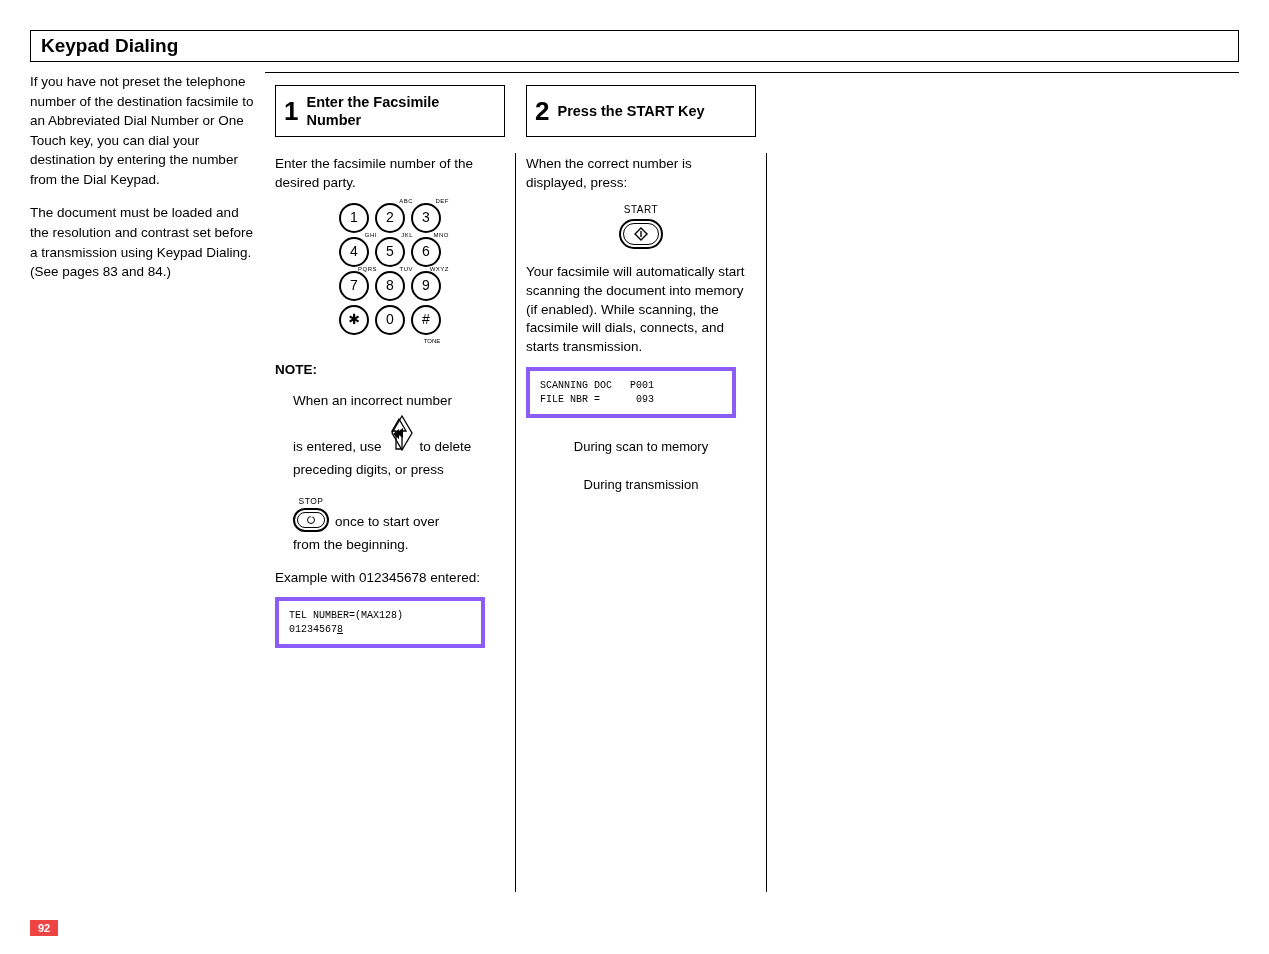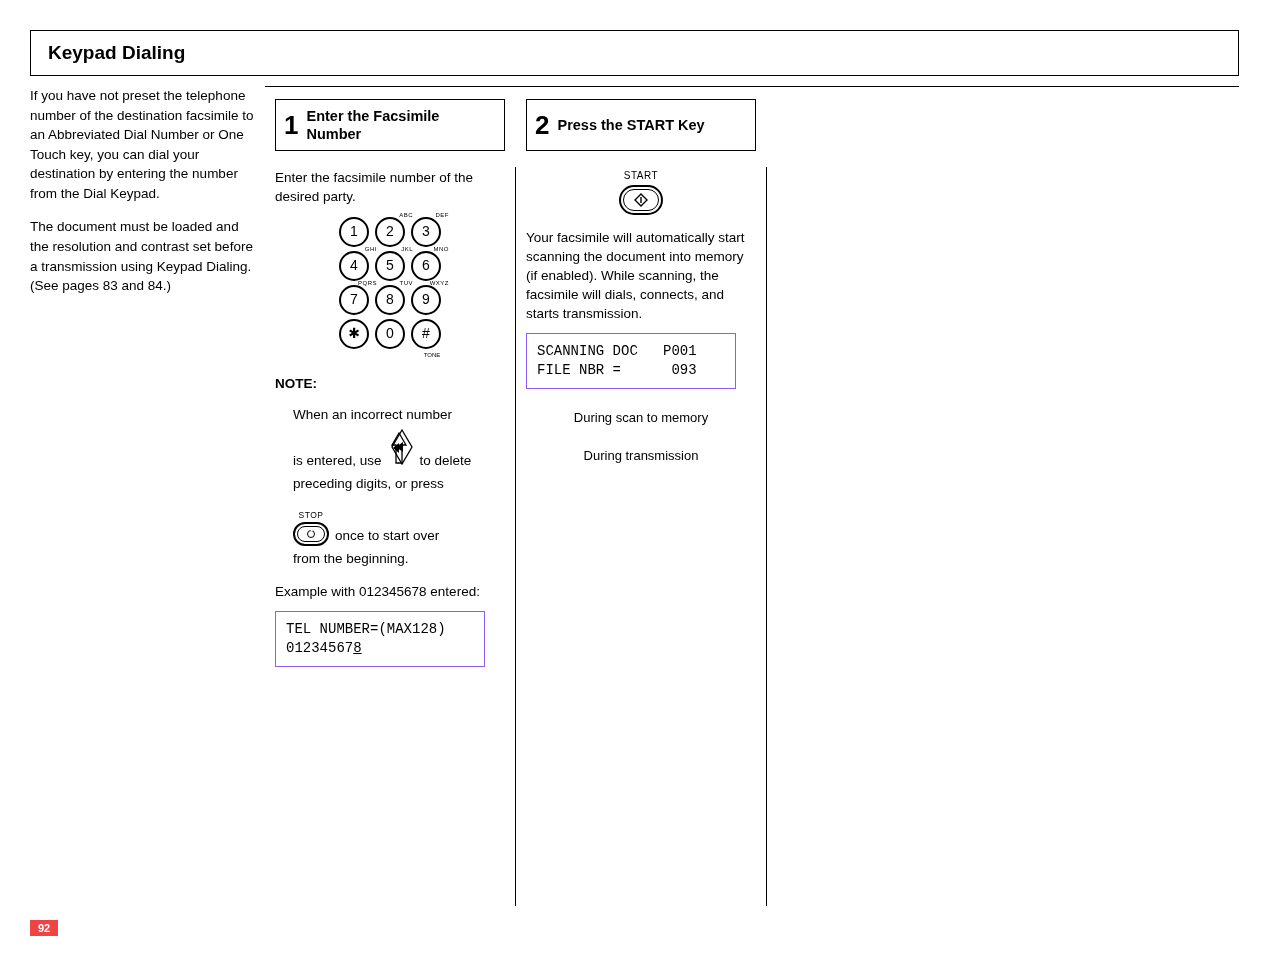--- a/index.html
+++ b/index.html
@@ -10,21 +10,21 @@
     color: #000;
     background: #fff;
     width: 1269px;
     height: 954px;
     padding: 30px 30px 0 30px;
     position: relative;
   }
 
   .section-title {
     border: 1px solid #000;
-    padding: 7px;
+    padding: 0;
     margin-bottom: 10px;
   }
   .section-title-inner {
     display: inline-block;
     padding: 4px 14px 4px 10px;
     font-size: 19px;
     font-weight: bold;
   }
 
   .columns {
@@ -102,24 +102,24 @@
   }
 
   .note-head { font-weight: bold; }
 
   .inline-icon {
     display: inline-block;
     vertical-align: middle;
   }
 
   .lcd {
-    border: 1px solid #8b5cf6;
+    border: 4px solid #8b5cf6;
     padding: 8px 10px;
     font-family: "Courier New", monospace;
-    font-size: 14px;
+    font-size: 10px;
     white-space: pre;
     line-height: 1.35;
     margin: 6px 0;
     width: 210px;
   }
   .lcd .underline { text-decoration: underline; }
 
   .caption {
     font-size: 13px;
     text-align: center;
@@ -280,20 +280,21 @@
     </div>
 
     <div class="divider"></div>
 
     <div class="step-col">
       <div class="step-header">
         <div class="step-number">2</div>
         <div class="step-title">Press the START Key</div>
       </div>
       <div class="step-body">
+        <p>When the correct number is displayed,  press:</p>
 
         <div class="start-btn-wrap">
           <div class="start-label">START</div>
           <span class="start-btn">
             <svg width="14" height="14" viewBox="0 0 14 14">
               <polygon points="7,1 13,7 7,13 1,7" fill="none" stroke="#000" stroke-width="1.4"></polygon>
               <line x1="7" y1="4" x2="7" y2="10" stroke="#000" stroke-width="1.4"></line>
             </svg>
           </span>
         </div>

